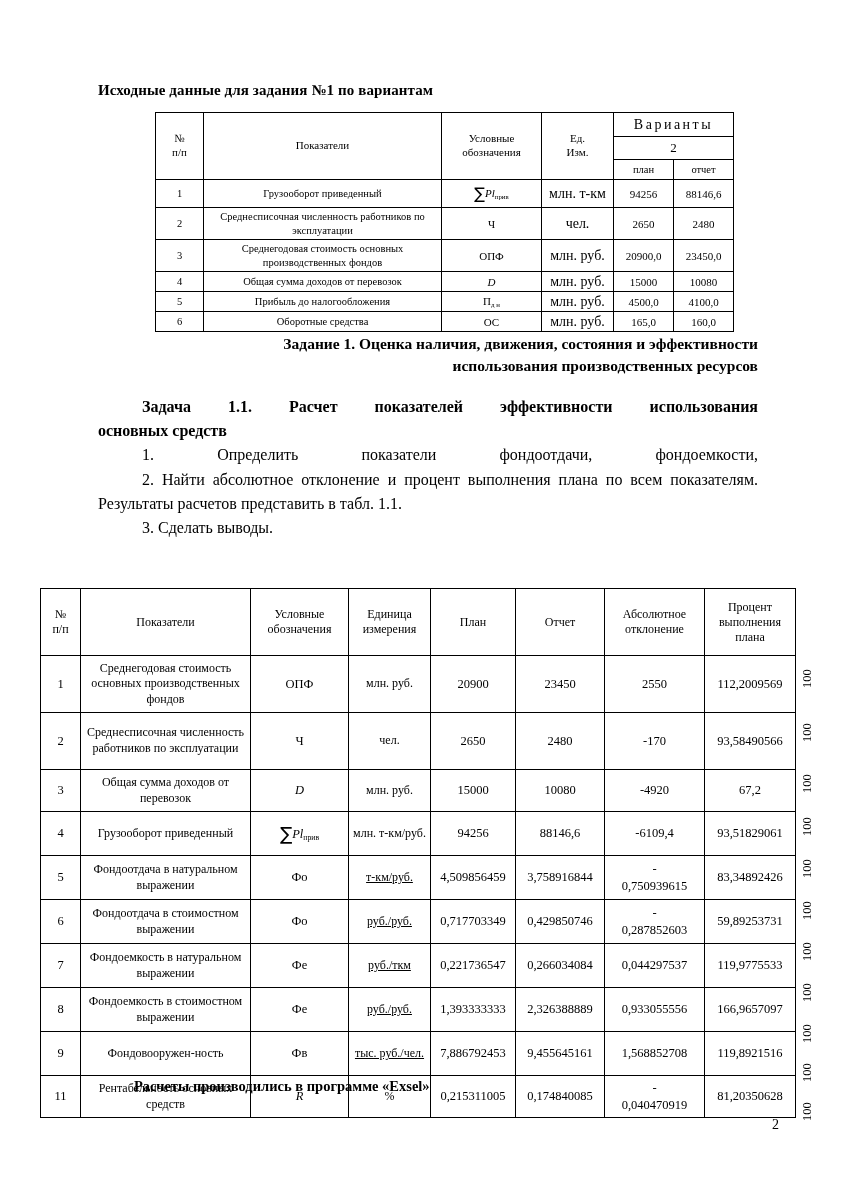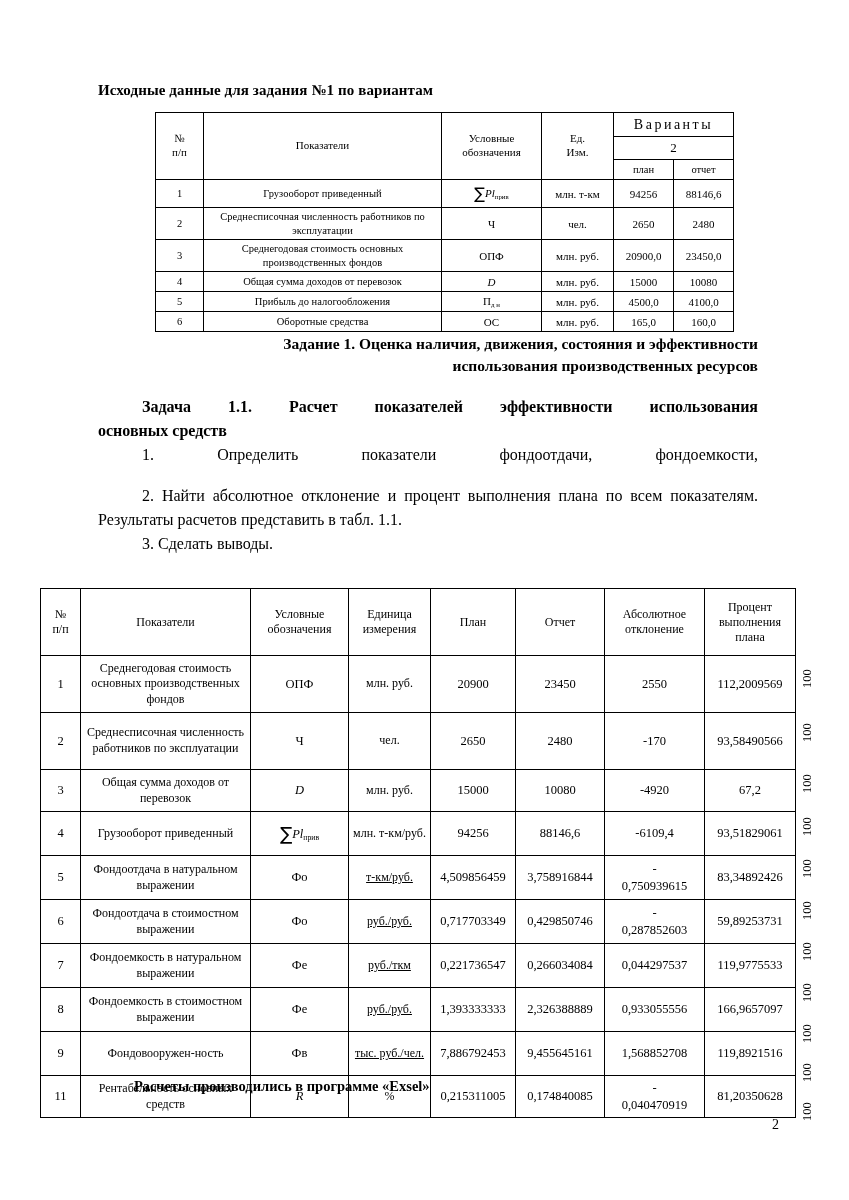--- a/index.html
+++ b/index.html
@@ -59,21 +59,21 @@
     text-align-last: justify;
     text-indent: 44px;
   }
   .subtask-head-2 {
     font-weight: bold;
     text-align: left;
   }
   .para {
     text-align: justify;
     text-indent: 44px;
-    margin-top: 17px;
+    margin-top: 1px;
   }
   .para-just-all {
     text-align: justify;
     text-align-last: justify;
     text-indent: 44px;
   }
   .para-plain {
     text-align: left;
     text-indent: 44px;
   }
@@ -133,21 +133,21 @@
     font-size: 10.5px;
   }
   .tbl1 td.name {
     font-size: 10.5px;
     line-height: 1.3;
   }
   .tbl1 td.sym {
     font-size: 11px;
   }
   .tbl1 td.unit {
-    font-size: 11px;
+    font-size: 14px;
   }
   .tbl1 td.val {
     font-size: 11px;
   }
   .tbl1 td.num {
     font-size: 10.5px;
   }
 
   
   .tbl2-wrap {

